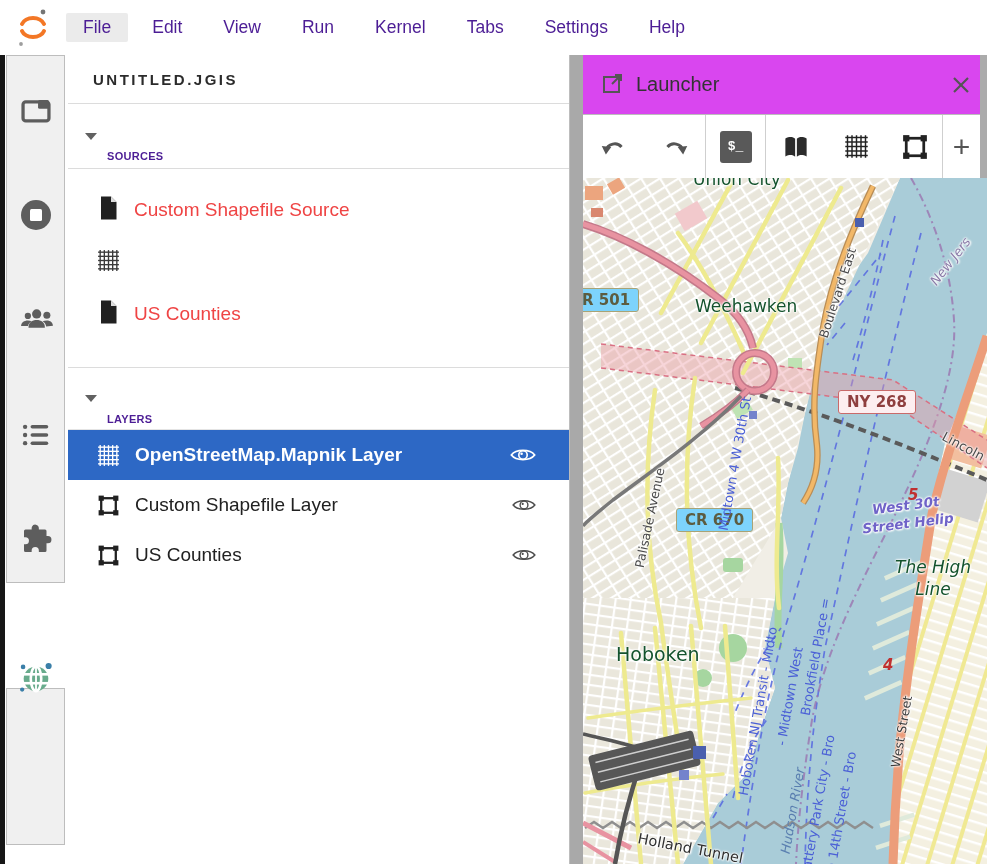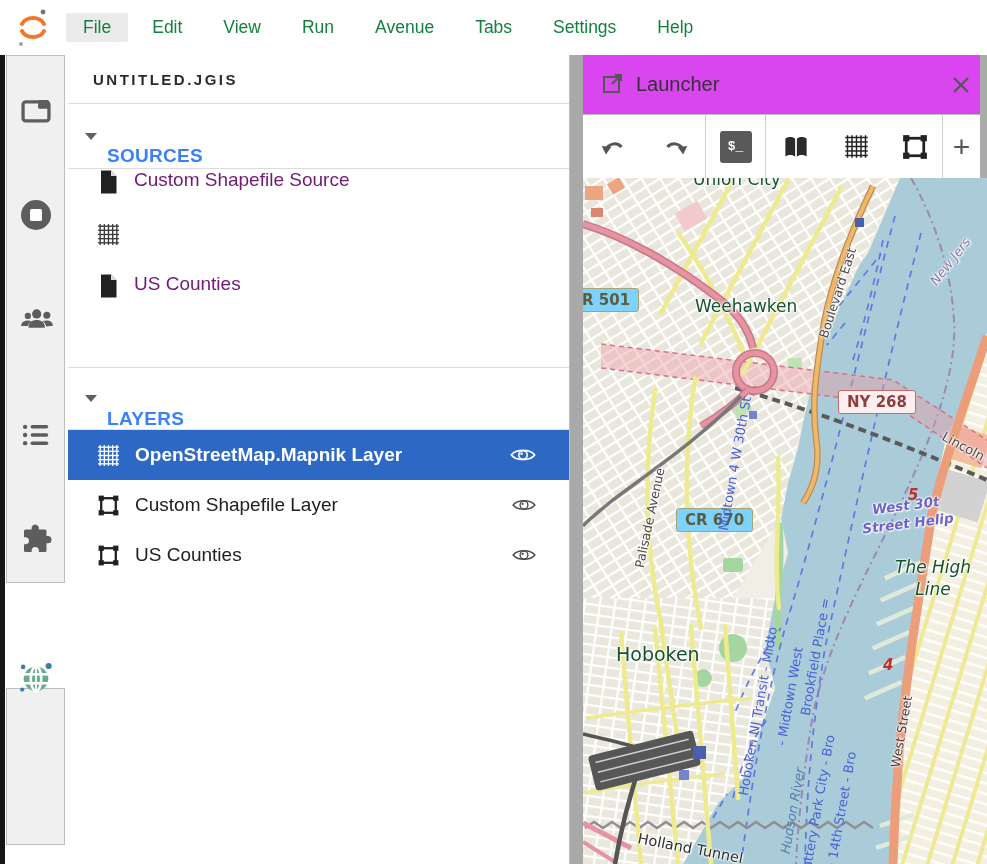--- a/index.html
+++ b/index.html
@@ -2,42 +2,42 @@
 <html><head>
 <meta charset="utf-8">
 <style>
   html,body{margin:0;padding:0;background:#fff;}
   body{width:987px;height:864px;position:relative;overflow:hidden;
        font-family:"Liberation Sans",sans-serif;color:#1f1f1f;}
   
   .menubar{position:absolute;left:0;top:0;width:987px;height:55px;background:#fff;
            display:flex;align-items:center;z-index:5;}
   .logo{width:66px;height:55px;display:flex;align-items:center;justify-content:center;}
-  .menu-item{font-size:17.5px;color:#15803d;padding:4px 17px;border-radius:2px;margin-right:7px;cursor:default;}
+  .menu-item{font-size:17.5px;color:#4c1d95;padding:4px 17px;border-radius:2px;margin-right:7px;cursor:default;}
   .menu-item.active{background:#ebebeb;}
   
   .edge-strip{position:absolute;left:0;top:48px;width:5px;height:816px;background:#161616;}
   
   .sidebar{position:absolute;left:5px;top:55px;width:63px;height:809px;background:#fff;}
   .side-box{position:absolute;left:1px;width:59px;background:#f0f0f0;border:1px solid #bdbdbd;box-sizing:border-box;}
   .side-box.one{top:0;height:528px;}
   .side-box.two{top:633px;height:157px;}
   .side-icon{position:absolute;left:0;width:61px;height:44px;display:flex;align-items:center;justify-content:center;color:#5d5d5d;}
   
   .panel{position:absolute;left:68px;top:55px;width:502px;height:809px;background:#fff;
          border-right:1px solid #bdbdbd;box-sizing:border-box;}
   .panel-title{height:48px;display:flex;align-items:center;padding-left:25px;
                font-size:15px;font-weight:bold;letter-spacing:2.5px;color:#2b2b2b;
                border-bottom:1px solid #dcdcdc;}
   .sec-header{height:64px;display:flex;align-items:center;padding-left:17px;
               border-bottom:1px solid #dcdcdc;}
   .caret{width:0;height:0;border-left:6px solid transparent;border-right:6px solid transparent;
          border-top:7px solid #616161;margin-right:10px;}
-  .sec-label{font-size:19px;font-weight:bold;color:#3b82f6;letter-spacing:.3px;margin-top:40px;}
-  .item-row{height:52px;display:flex;align-items:flex-start;padding-left:28px;font-size:19px;color:#701a75;}
+  .sec-label{font-size:11px;font-weight:bold;color:#4c1d95;letter-spacing:.3px;margin-top:40px;}
+  .item-row{height:52px;display:flex;align-items:flex-end;padding-left:28px;font-size:19px;color:#ef4444;}
   .item-row .ic{width:26px;height:26px;margin-right:12px;flex:0 0 auto;display:flex;align-items:center;}
   .spacer42{height:42px;}
   .lay-block{border-top:1px solid #dcdcdc;}
   .lay-header{height:61px;display:flex;align-items:center;padding-left:17px;border-bottom:1px solid #e4e4e4;}
   .layer-row{height:50px;display:flex;align-items:center;padding-left:28px;padding-right:32px;
              font-size:19px;color:#212121;}
   .layer-row .ic{width:26px;height:26px;margin-right:13px;flex:0 0 auto;display:flex;align-items:center;}
   .layer-row .lbl{flex:1 1 auto;white-space:nowrap;overflow:hidden;}
   .layer-row .eye{color:#4d4d4d;display:flex;align-items:center;}
   .layer-row.selected{background:#2d68c5;color:#fff;font-weight:600;}
@@ -87,21 +87,21 @@
       <circle cx="28" cy="5" r="2.4" fill="#757575"></circle>
       <circle cx="6" cy="37" r="1.9" fill="#9e9e9e"></circle>
       <path d="M7 24 a11.5 8.5 0 0 0 22 0" stroke="#f37726" stroke-width="4" fill="none" stroke-linecap="round"></path>
       <path d="M7 17 a11.5 8.5 0 0 1 22 0" stroke="#f37726" stroke-width="4" fill="none" stroke-linecap="round"></path>
     </svg>
   </div>
   <div class="menu-item active">File</div>
   <div class="menu-item">Edit</div>
   <div class="menu-item">View</div>
   <div class="menu-item">Run</div>
-  <div class="menu-item">Avenue</div>
+  <div class="menu-item">Kernel</div>
   <div class="menu-item">Tabs</div>
   <div class="menu-item">Settings</div>
   <div class="menu-item">Help</div>
 </div>
 
 <div class="edge-strip"></div>
 
 <div class="sidebar">
   <div class="side-box one"></div>
   <div class="side-box two"></div>

